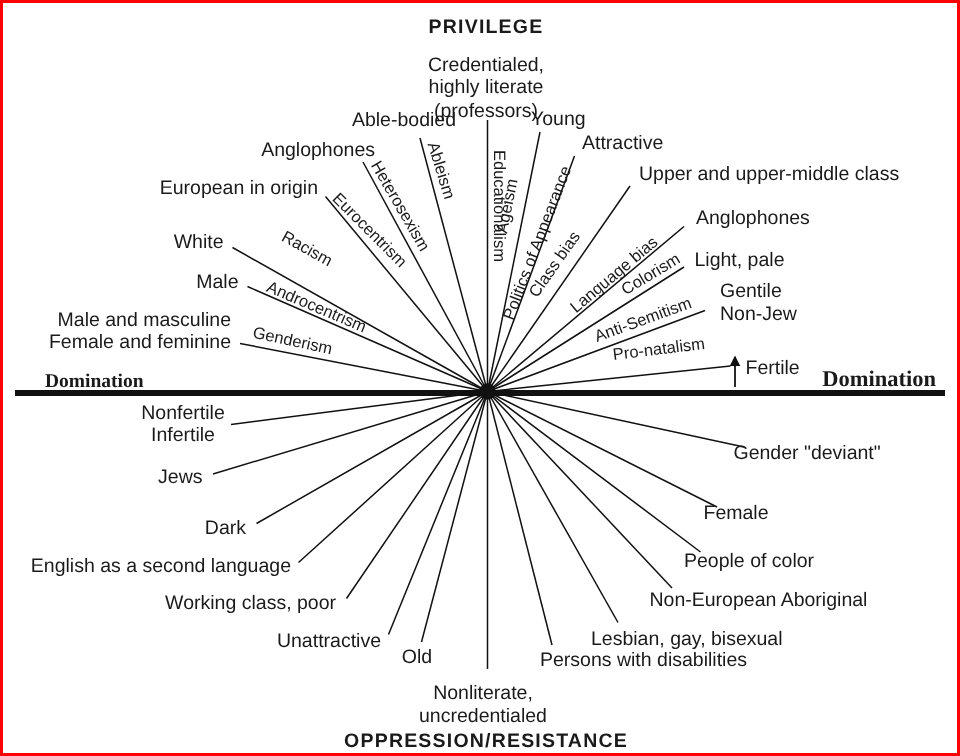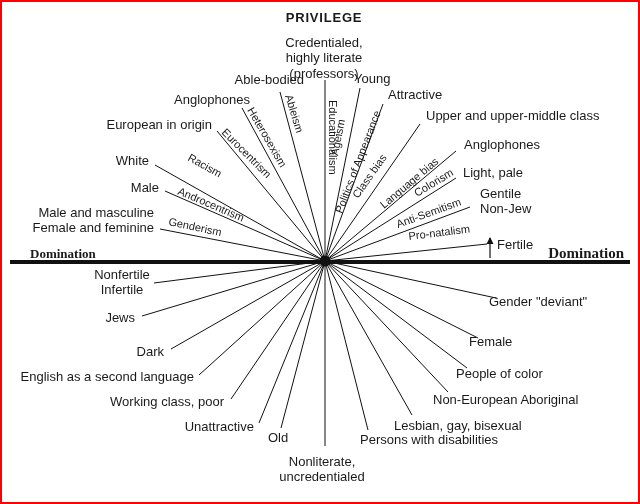--- a/index.html
+++ b/index.html
@@ -121,15 +121,16 @@
       <div class="spoke-label center" style="left: 320px; top: 452px;">Nonliterate,
 uncredentialed</div>
       <div class="spoke-label left" style="left: 358px; top: 430px;">Persons with disabilities</div>
       <div class="spoke-label left" style="left: 392px; top: 416px;">Lesbian, gay, bisexual</div>
       <div class="spoke-label left" style="left: 431px; top: 390px;">Non-European Aboriginal</div>
       <div class="spoke-label left" style="left: 454px; top: 364px;">People of color</div>
       <div class="spoke-label left" style="left: 467px; top: 332px;">Female</div>
       <div class="spoke-label left" style="left: 487px; top: 292px;">Gender "deviant"</div>
     </div>
   <div class="caption top">PRIVILEGE</div>
+  <div class="caption bottom">OPPRESSION/RESISTANCE</div>
   <div class="domination left">Domination</div>
   <div class="domination right">Domination</div>
 </div>
 
 </body></html>

